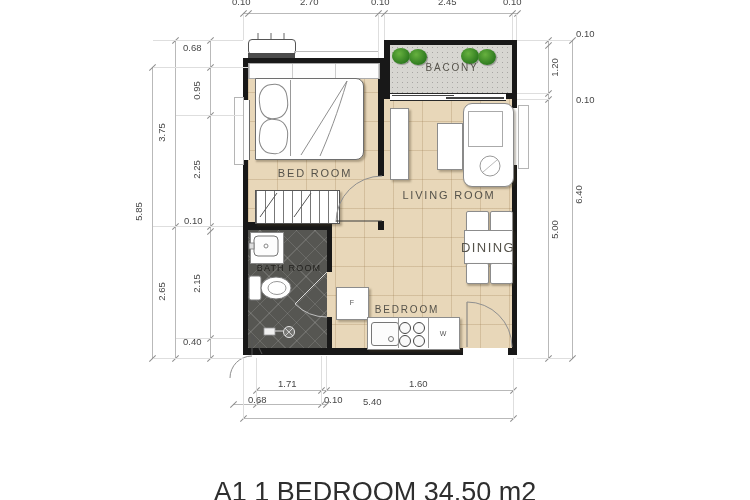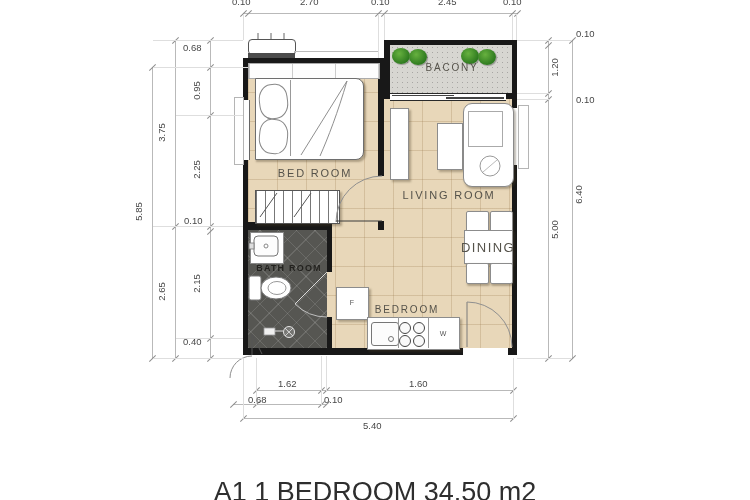--- a/index.html
+++ b/index.html
@@ -147,21 +147,21 @@
     <line x1="258" y1="33" x2="258" y2="39" stroke="#666"></line>
     <line x1="271" y1="33" x2="271" y2="39" stroke="#666"></line>
     <line x1="284" y1="33" x2="284" y2="39" stroke="#666"></line>
   </svg>
 
   <div class="rl" style="left:452px;top:62px;">BACONY</div>
   <div class="rl" style="left:315px;top:167px;font-size:11px;">BED ROOM</div>
   <div class="rl" style="left:449px;top:189px;font-size:11px;">LIVING ROOM</div>
   <div class="rl" style="left:488px;top:240px;font-size:13px;letter-spacing:1.4px;">DINING</div>
   <div class="rl" style="left:407px;top:304px;">BEDROOM</div>
-  <div class="rl" style="left:289px;top:263px;font-size:9px;color:#23221f;letter-spacing:1.2px;font-weight:bold;">BATH ROOM</div>
+  <div class="rl" style="left:289px;top:263px;font-size:9px;color:#23221f;letter-spacing:1.2px;">BATH ROOM</div>
   <div class="appl" style="left:352px;top:302px;">F</div>
   <div class="appl" style="left:443px;top:333px;">W</div>
 
   <div class="dl" style="left:243px;top:13px;width:274px;height:1px;"></div>
   <div class="tk" style="left:239px;top:13px;"></div>
     <div class="tk" style="left:244px;top:13px;"></div>
   <div class="tk" style="left:374px;top:13px;"></div>
     <div class="tk" style="left:380px;top:13px;"></div>
   <div class="tk" style="left:508px;top:13px;"></div>
     <div class="tk" style="left:513px;top:13px;"></div>
@@ -242,20 +242,20 @@
   <div class="dim dv" style="left:144px;top:127px;">3.75</div>
   <div class="dim dv" style="left:144px;top:286px;">2.65</div>
   <div class="dim dv" style="left:121px;top:206px;">5.85</div>
 
   <div class="dim" style="left:576px;top:28px;">0.10</div>
   <div class="dim dv" style="left:537px;top:62px;">1.20</div>
   <div class="dim" style="left:576px;top:94px;">0.10</div>
   <div class="dim dv" style="left:537px;top:224px;">5.00</div>
   <div class="dim dv" style="left:561px;top:189px;">6.40</div>
 
-  <div class="dim" style="left:278px;top:378px;">1.62</div>
+  <div class="dim" style="left:278px;top:378px;">1.71</div>
   <div class="dim" style="left:409px;top:378px;">1.60</div>
   <div class="dim" style="left:248px;top:394px;">0.68</div>
   <div class="dim" style="left:324px;top:394px;">0.10</div>
-  <div class="dim" style="left:363px;top:420px;">5.40</div>
+  <div class="dim" style="left:363px;top:396px;">5.40</div>
 
   <div id="title">A1 1 BEDROOM 34.50 m2</div>
 </div>
 
 </body></html>

